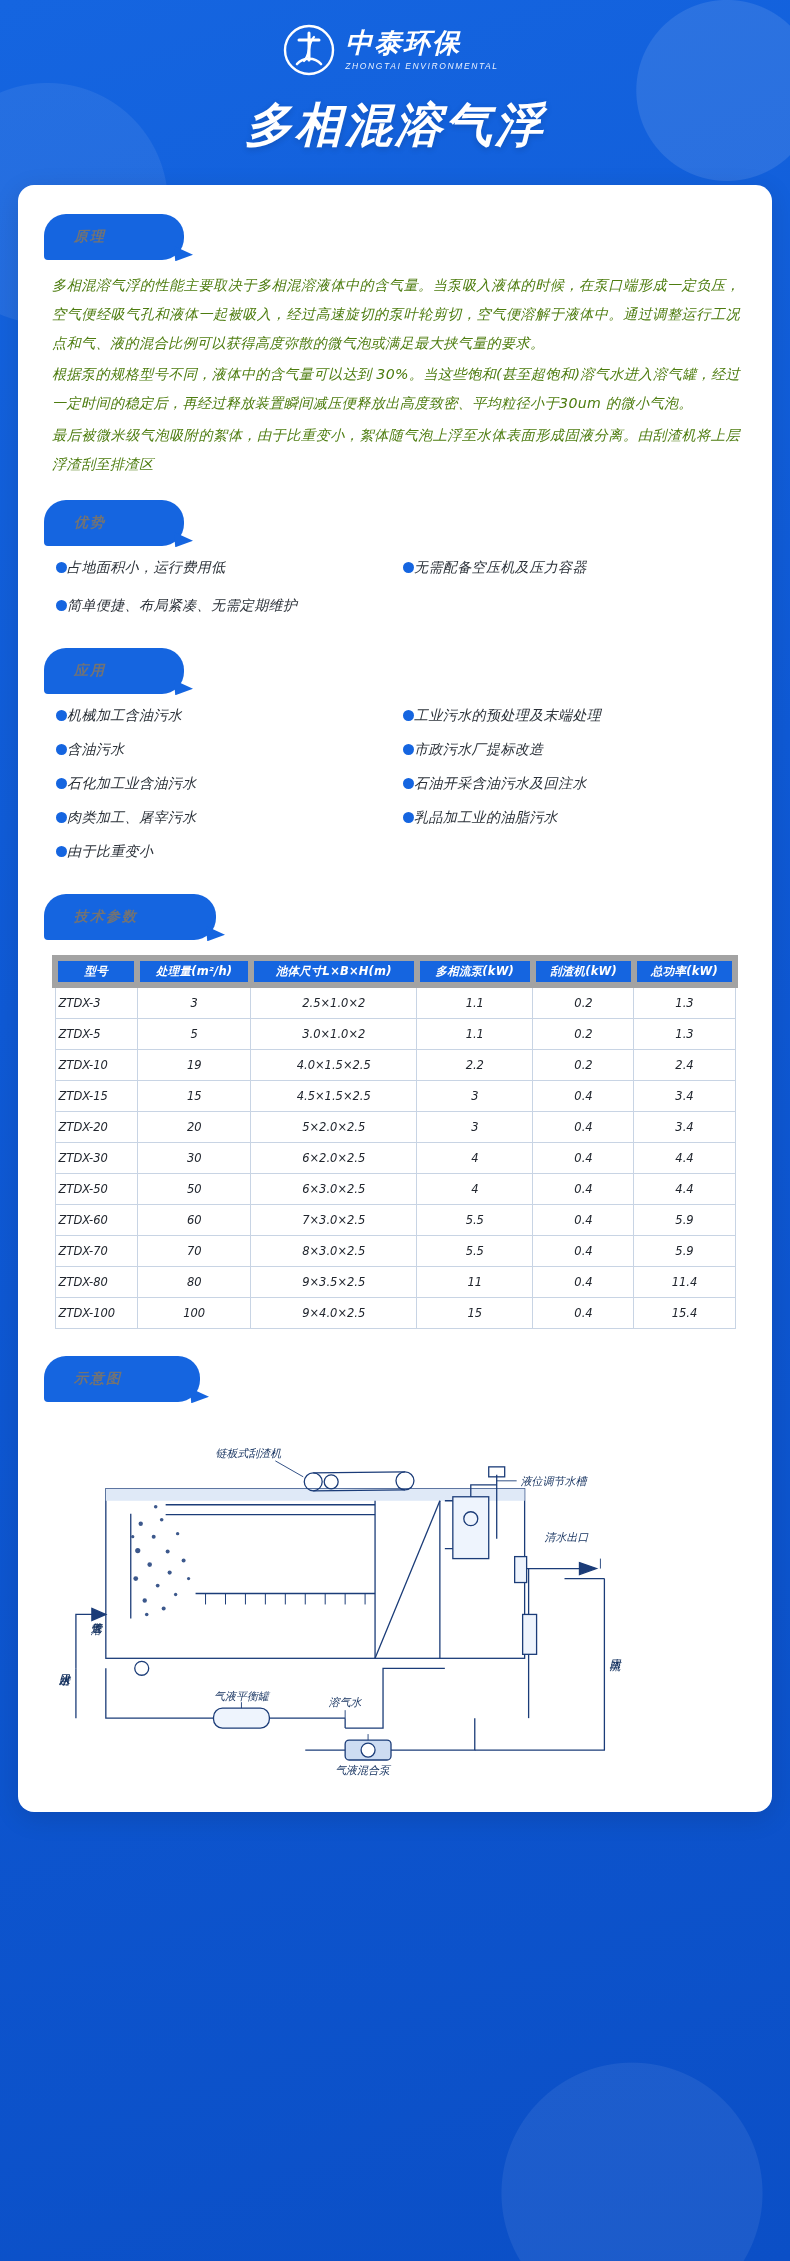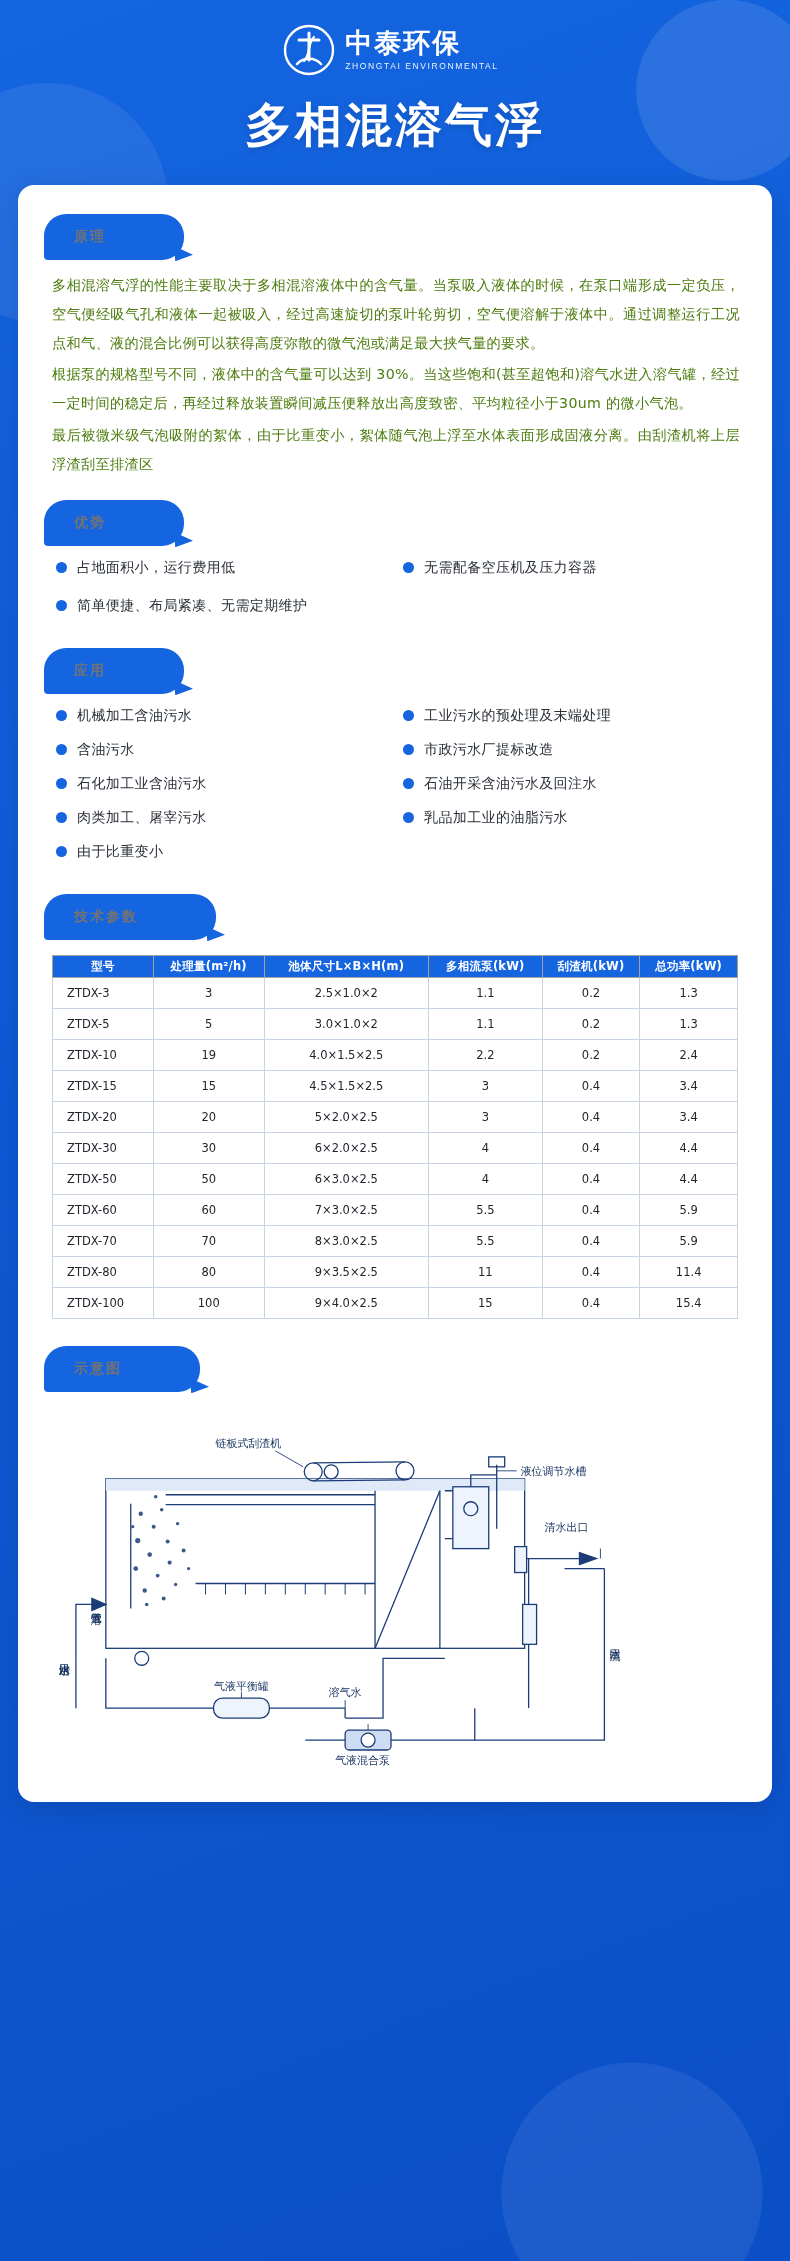--- a/index.html
+++ b/index.html
@@ -11,20 +11,21 @@
   .page {
     position: relative;
     width: 790px;
     min-height: 2261px;
     background:
       radial-gradient(circle at 92% 4%, rgba(255,255,255,0.10) 0 90px, rgba(255,255,255,0) 91px),
       radial-gradient(circle at 6% 9%, rgba(255,255,255,0.07) 0 120px, rgba(255,255,255,0) 121px),
       radial-gradient(circle at 80% 97%, rgba(255,255,255,0.07) 0 130px, rgba(255,255,255,0) 131px),
       linear-gradient(160deg, #1565e0 0%, #0f5ad6 40%, #0b4fc6 100%);
     overflow: hidden;
+    font-style: italic;
   }
   
   .header { padding: 24px 0 6px; text-align: center; }
   .logo-wrap {
     display: inline-flex; align-items: center; gap: 10px;
     transform: translateX(-4px);
   }
   .logo-mark {
     width: 52px; height: 52px; position: relative;
     display: inline-block;
@@ -113,21 +114,20 @@
     display: grid;
     grid-template-columns: 1fr 1fr;
     column-gap: 10px;
     row-gap: 16px;
     margin: 2px 6px 6px 12px;
   }
   .bullets.advantage { row-gap: 20px; }
   .bullet {
     display: flex;
     align-items: center;
-    gap: 10px;
     font-size: 14px;
     color: #2a3038;
     letter-spacing: 0.4px;
     font-family: "DejaVu Sans", "Liberation Sans", sans-serif;
   }
   .dot {
     flex: 0 0 auto;
     width: 11px; height: 11px;
     border-radius: 50%;
     background: #1565e0;
@@ -141,30 +141,30 @@
     font-size: 11.5px;
     color: #21262e;
     font-family: "DejaVu Sans", "Liberation Sans", sans-serif;
   }
   thead th {
     background: #1565e0;
     color: #ffffff;
     font-weight: bold;
     font-size: 11.5px;
     padding: 3px 2px;
-    border: 1px solid #a3a3a3;
+    border: 6px solid #a3a3a3;
     letter-spacing: 0.2px;
   }
   tbody td {
     border: 1px solid #c8d4e4;
     padding: 8px 2px;
     text-align: center;
     white-space: nowrap;
   }
-  tbody td:first-child { text-align: left; padding-left: 14px; }
+  tbody td:first-child { text-align: left; padding-left: 3px; }
   thead th:first-child { text-align: center; }
 
   
   .diagram-wrap {
     margin: 6px 2px 0 2px;
     background: #fff;
   }
   .diagram-wrap svg { display: block; width: 100%; height: auto; }
 
   .vlabel { writing-mode: vertical-rl; }

